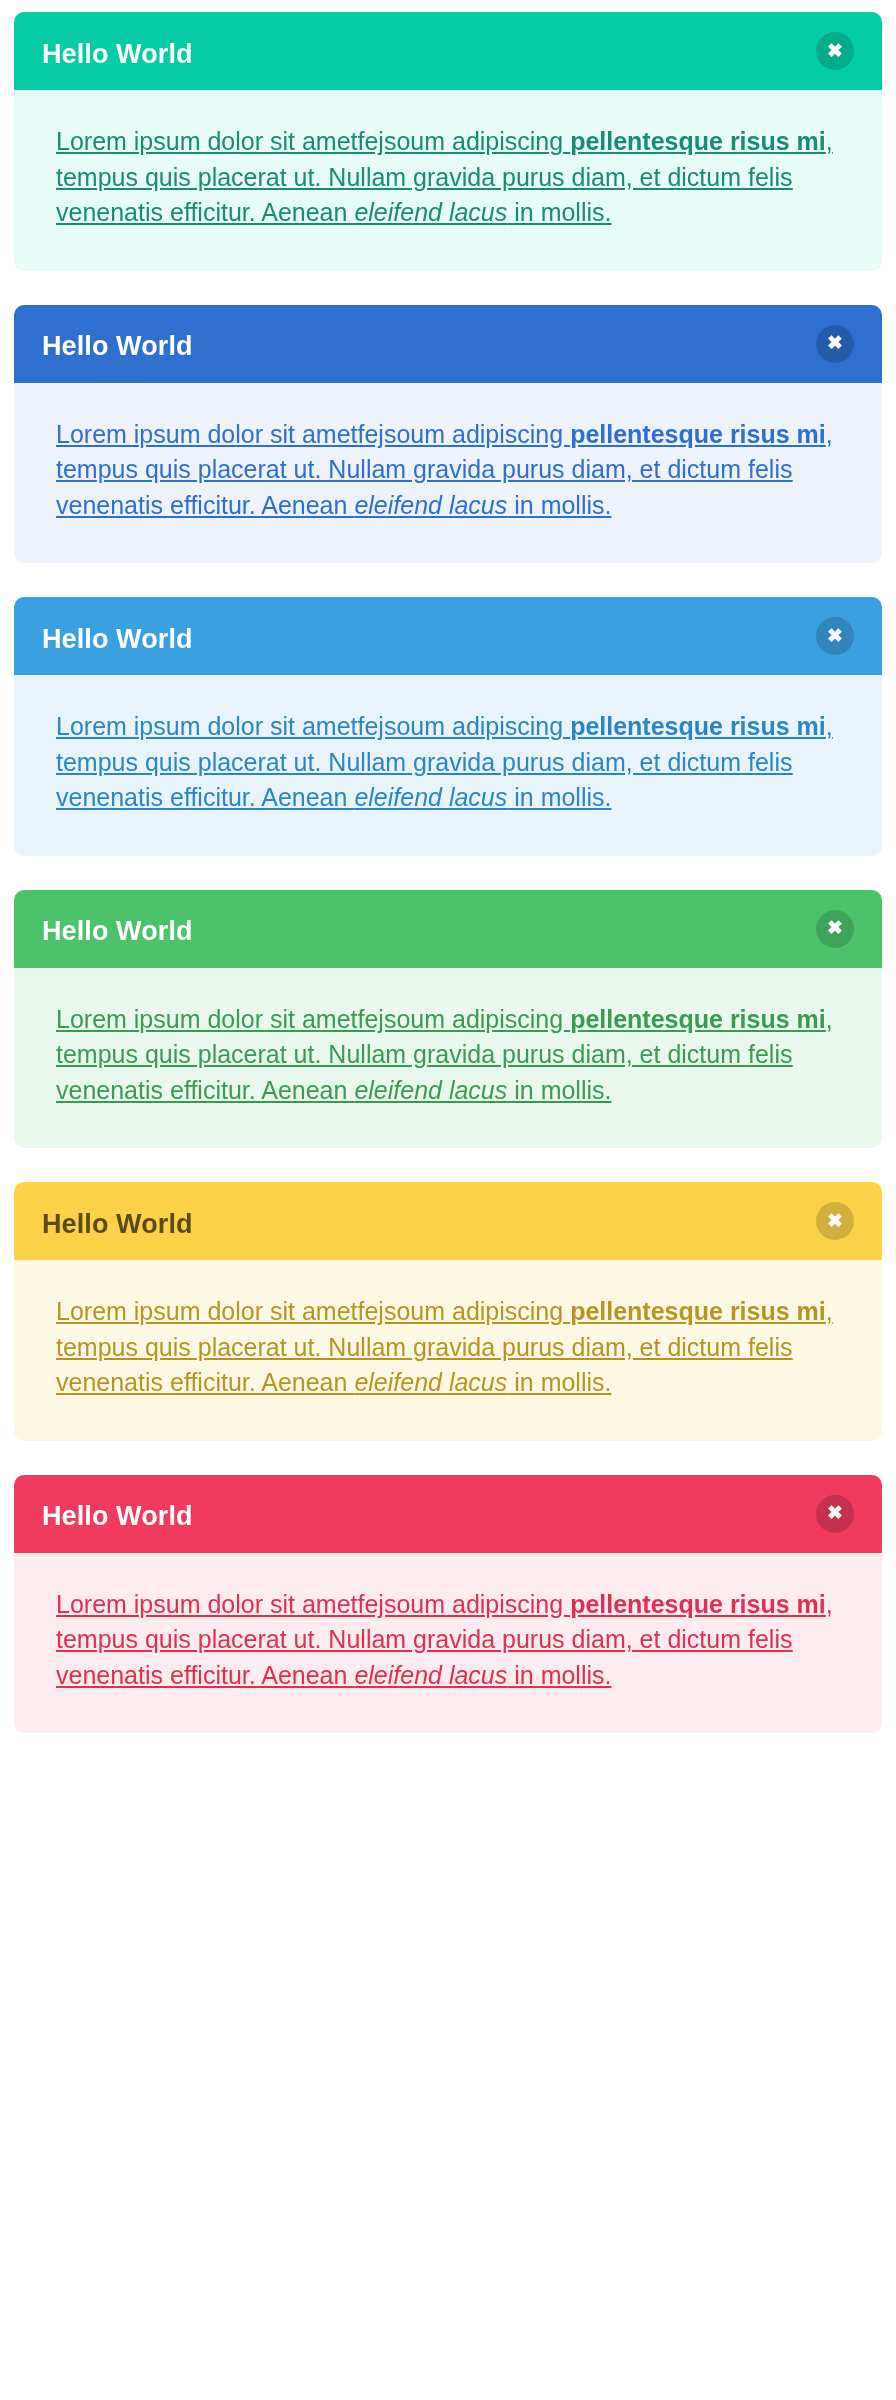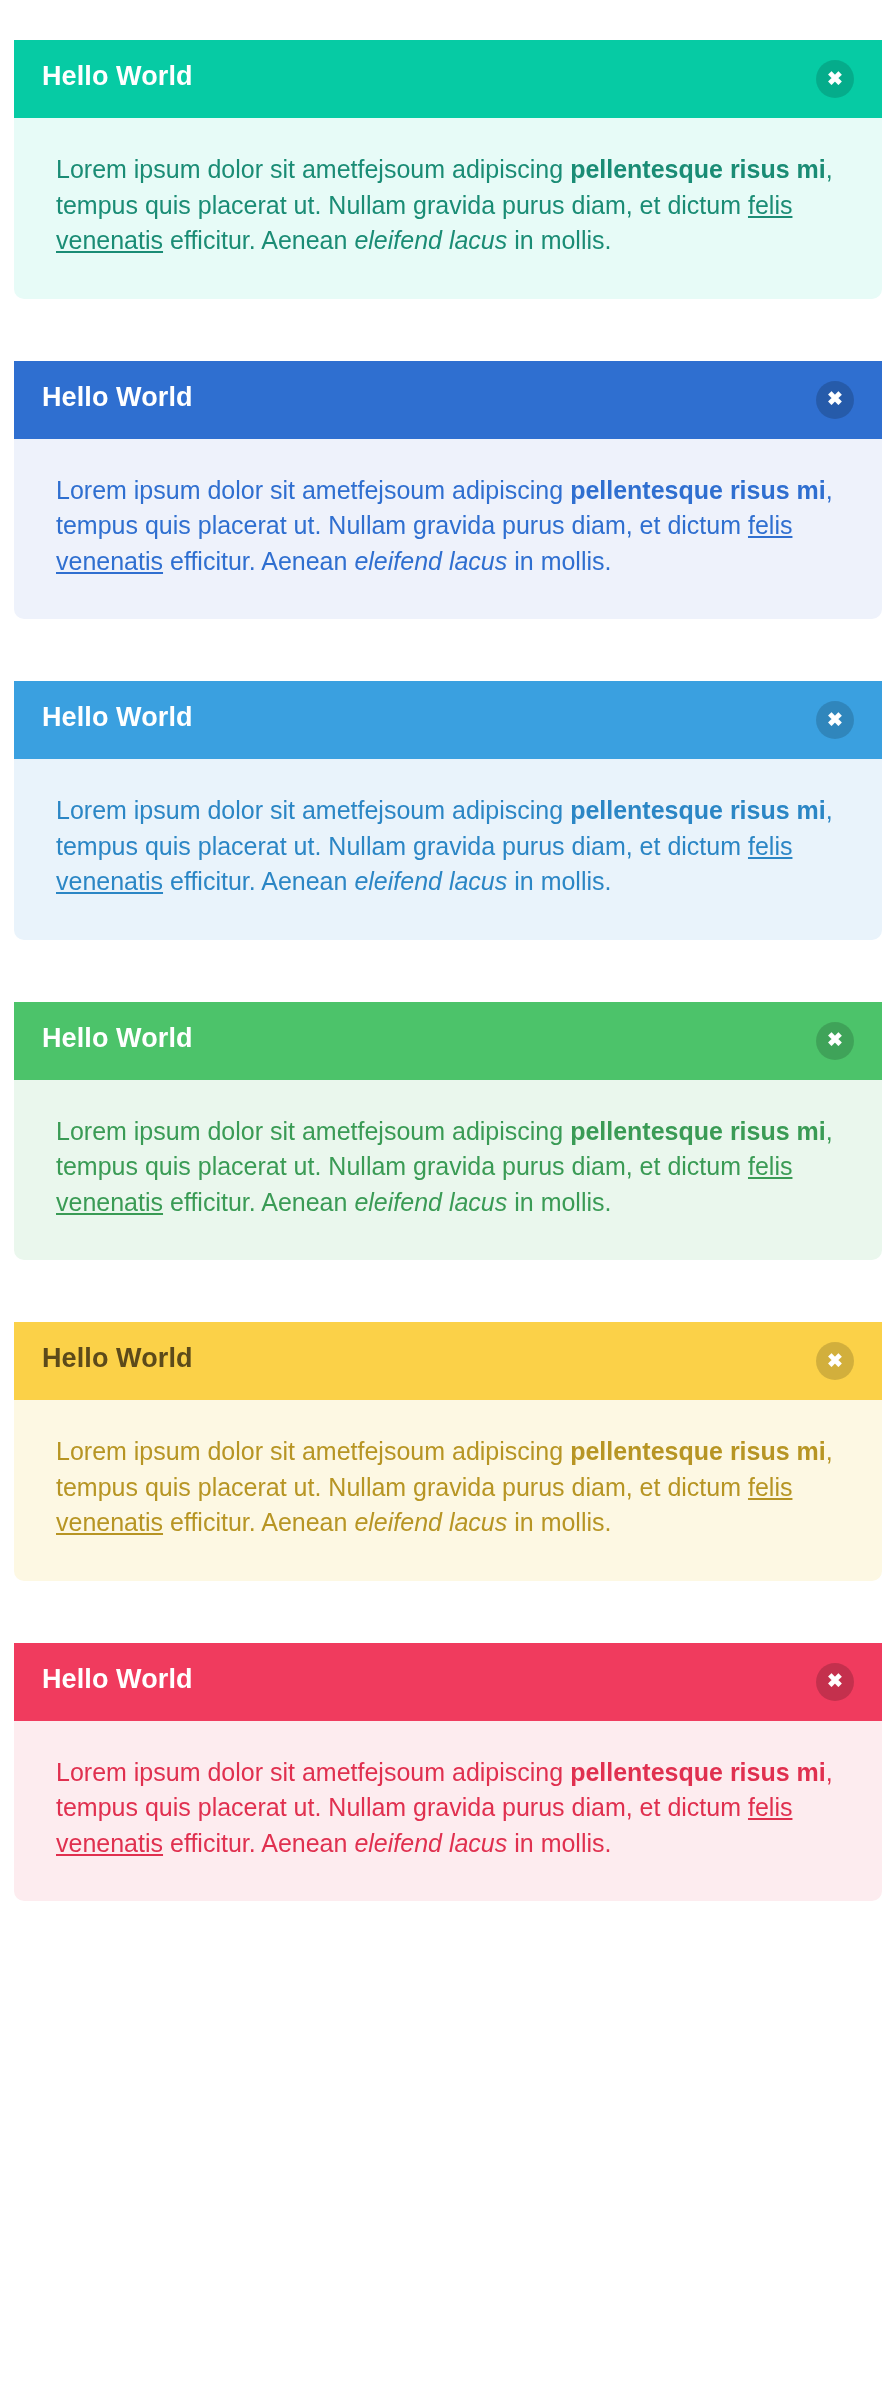--- a/index.html
+++ b/index.html
@@ -20,25 +20,24 @@
     gap: 34px;
     padding: 12px 14px 0 14px;
   }
   .alert {
     border-radius: 10px;
     overflow: hidden;
     width: 100%;
   }
   .alert-header {
     display: flex;
-    align-items: flex-start;
+    align-items: flex-end;
     justify-content: space-between;
     padding: 20px 28px;
     min-height: 78px;
-    margin-top: 28px;
   }
   .alert-title {
     font-size: 27px;
     font-weight: bold;
     line-height: 1.2;
     letter-spacing: 0.1px;
   }
   .close-btn {
     width: 38px;
     height: 38px;
@@ -58,20 +57,21 @@
     display: block;
     font-size: 19px;
     font-weight: bold;
     line-height: 1;
     transform: translateY(-1px);
   }
   .alert-body {
     padding: 34px 42px 40px 42px;
     font-size: 25px;
     line-height: 1.42;
+    text-decoration: underline;
   }
   .alert-body b { font-weight: bold; }
   .alert-body i { font-style: italic; }
   .alert-body a {
     text-decoration: underline;
     color: inherit;
   }
 </style>
 </head>
 <body>

